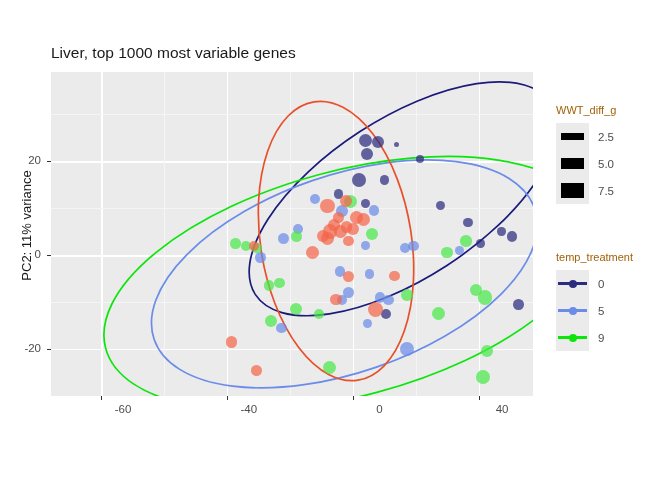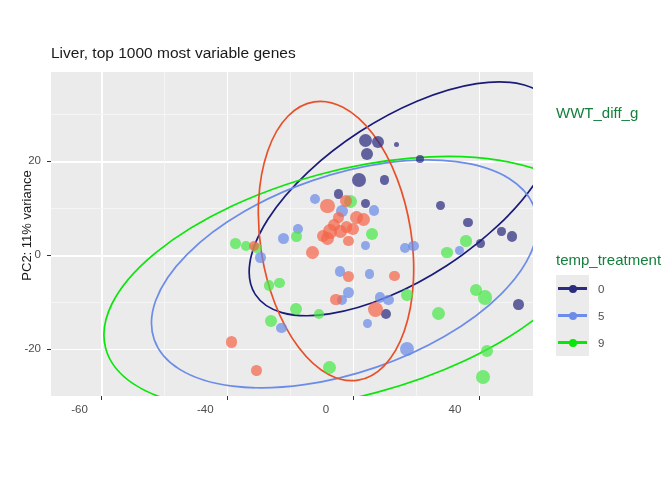--- a/index.html
+++ b/index.html
@@ -29,36 +29,36 @@
 
   #pts,#ells{position:absolute;left:0;top:0;width:482px;height:324px;}
 
   .pt{position:absolute;border-radius:50%;}
 
   
   .tick-mark{position:absolute;background:#333333;}
   .tick-x{width:1px;height:4px;}
   .tick-y{height:1px;width:4px;}
   .tick-lab{position:absolute;font-size:11.5px;color:#4d4d4d;white-space:nowrap;}
-  .tick-lab-x{text-align:left;}
+  .tick-lab-x{text-align:right;}
   .tick-lab-y{text-align:right;}
 
   #xlab{
     position:absolute;left:51px;top:415px;width:482px;text-align:center;
     font-size:13px;color:#1a1a1a;
   }
   #ylab{
     position:absolute;left:-74px;top:218px;width:200px;text-align:center;
     font-size:13px;color:#1a1a1a;
     transform:rotate(-90deg);transform-origin:center center;
   }
 
   
   .legend{position:absolute;}
-  .legend-title{font-size:15px;color:#15803d;white-space:nowrap;margin-bottom:7px;}
+  .legend-title{font-size:11px;color:#a16207;white-space:nowrap;margin-bottom:7px;}
   .legend-row{display:flex;align-items:center;height:27px;}
   .key-box{
     width:33px;height:27px;background:#ebebeb;
     display:flex;align-items:center;justify-content:center;flex:none;
   }
   .key-bar{background:#000000;width:23px;}
   .key-line{position:relative;width:33px;height:27px;background:#ebebeb;
             display:flex;align-items:center;justify-content:center;flex:none;}
   .key-line .ln{position:absolute;left:2px;right:2px;height:2.4px;top:50%;margin-top:-1.2px;}
   .key-line .dt{position:absolute;width:8px;height:8px;border-radius:50%;
@@ -190,20 +190,40 @@
       <div class="tick-mark tick-y" style="left: 47px; top: 255.13px;"></div>
       <div class="tick-lab tick-lab-y" style="left: -11px; top: 248.13px; width: 52px;">0</div>
       <div class="tick-mark tick-y" style="left: 47px; top: 349.043px;"></div>
       <div class="tick-lab tick-lab-y" style="left: -11px; top: 342.043px; width: 52px;">-20</div>
     </div>
 
   <div id="ylab">PC2: 11% variance</div>
 
   <div class="legend" id="legend-size" style="left:556px;top:104px;">
     <div class="legend-title">WWT_diff_g</div>
+    <div id="size-rows">
+        <div class="legend-row">
+          <div class="key-box">
+            <div class="key-bar" style="height: 7px; background: rgb(0, 0, 0);"></div>
+          </div>
+          <div class="legend-lab">2.5</div>
+        </div>
+        <div class="legend-row">
+          <div class="key-box">
+            <div class="key-bar" style="height: 11px; background: rgb(0, 0, 0);"></div>
+          </div>
+          <div class="legend-lab">5.0</div>
+        </div>
+        <div class="legend-row">
+          <div class="key-box">
+            <div class="key-bar" style="height: 15px; background: rgb(0, 0, 0);"></div>
+          </div>
+          <div class="legend-lab">7.5</div>
+        </div>
+      </div>
   </div>
 
   <div class="legend" id="legend-color" style="left:556px;top:251px;">
     <div class="legend-title">temp_treatment</div>
     <div id="color-rows">
         <div class="legend-row">
           <div class="key-line">
             <div class="ln" style="background: rgb(43, 43, 127);"></div>
             <div class="dt" style="background: rgb(43, 43, 127);"></div>
           </div>

